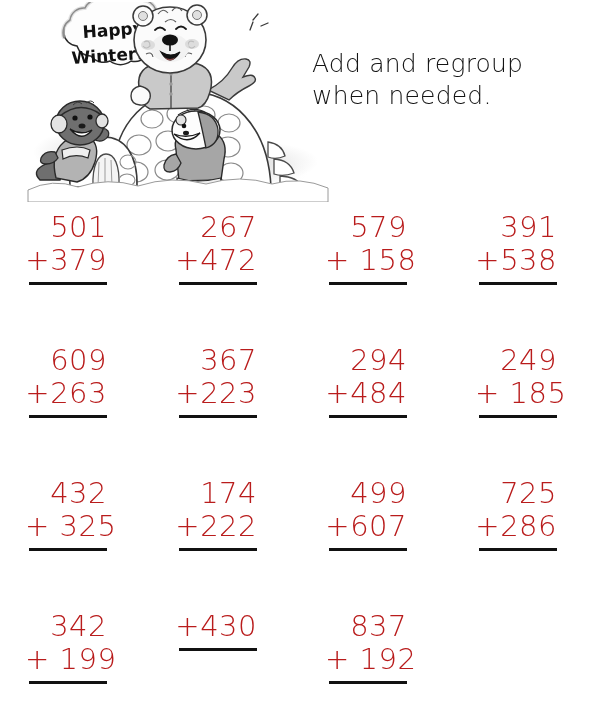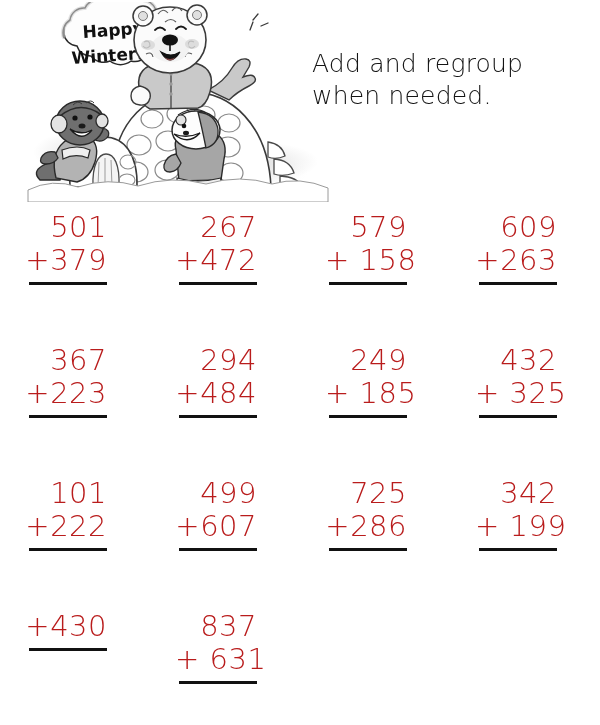--- a/index.html
+++ b/index.html
@@ -320,20 +320,27 @@
     </div>
     <div class="problem">
       <div class="problem-inner">
         <div class="addend">579</div>
         <div class="addend second">+ 158</div>
         <div class="answer-rule"></div>
       </div>
     </div>
     <div class="problem">
       <div class="problem-inner">
+        <div class="addend">391</div>
+        <div class="addend second">+538</div>
+        <div class="answer-rule"></div>
+      </div>
+    </div>
+    <div class="problem">
+      <div class="problem-inner">
         <div class="addend">609</div>
         <div class="addend second">+263</div>
         <div class="answer-rule"></div>
       </div>
     </div>
     <div class="problem">
       <div class="problem-inner">
         <div class="addend">367</div>
         <div class="addend second">+223</div>
         <div class="answer-rule"></div>
@@ -355,21 +362,21 @@
     </div>
     <div class="problem">
       <div class="problem-inner">
         <div class="addend">432</div>
         <div class="addend second">+ 325</div>
         <div class="answer-rule"></div>
       </div>
     </div>
     <div class="problem">
       <div class="problem-inner">
-        <div class="addend">101</div>
+        <div class="addend">174</div>
         <div class="addend second">+222</div>
         <div class="answer-rule"></div>
       </div>
     </div>
     <div class="problem">
       <div class="problem-inner">
         <div class="addend">499</div>
         <div class="addend second">+607</div>
         <div class="answer-rule"></div>
       </div>
@@ -390,17 +397,17 @@
     </div>
     <div class="problem">
       <div class="problem-inner">
         <div class="addend second">+430</div>
         <div class="answer-rule"></div>
       </div>
     </div>
     <div class="problem">
       <div class="problem-inner">
         <div class="addend">837</div>
-        <div class="addend second">+ 631</div>
+        <div class="addend second">+ 192</div>
         <div class="answer-rule"></div>
       </div>
     </div>
   </div>
 
 </body></html>

